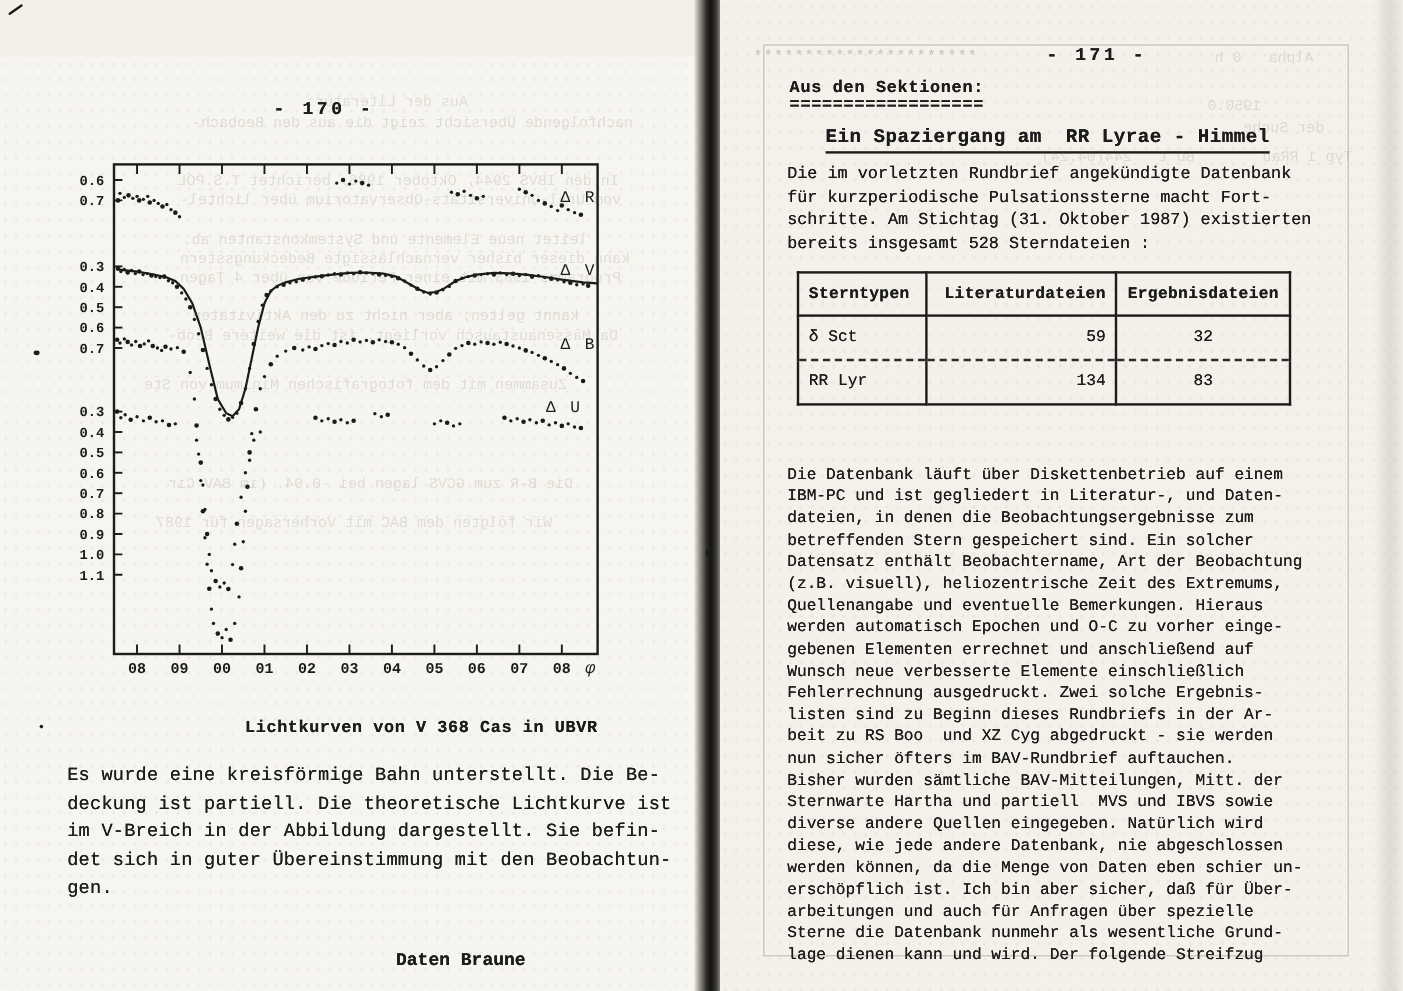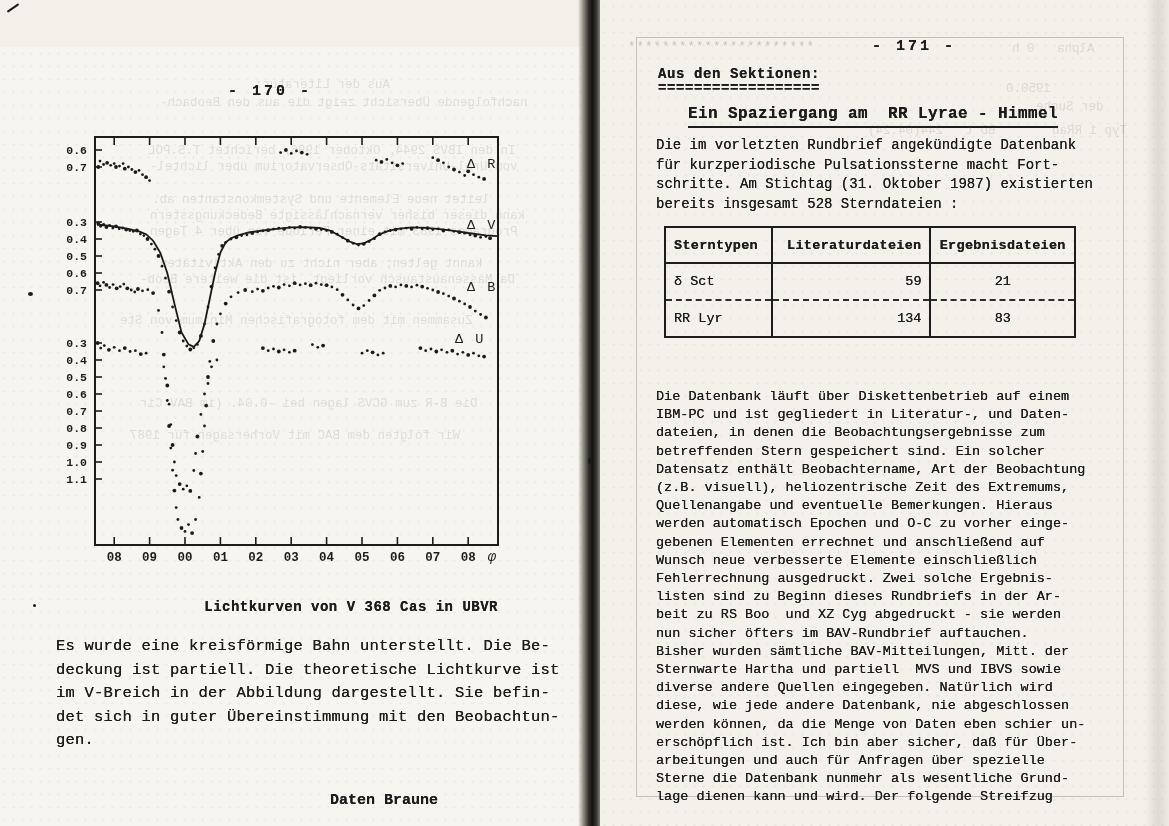--- a/index.html
+++ b/index.html
@@ -490,21 +490,21 @@
       <tr>
         <th class="col-type">Sterntypen</th>
         <th class="col-lit">Literaturdateien</th>
         <th class="col-erg">Ergebnisdateien</th>
       </tr>
     </thead>
     <tbody>
       <tr>
         <td class="col-type">δ Sct</td>
         <td class="col-lit">59</td>
-        <td class="col-erg">21</td>
+        <td class="col-erg">32</td>
       </tr>
       <tr>
         <td class="col-type">RR Lyr</td>
         <td class="col-lit">134</td>
         <td class="col-erg">83</td>
       </tr>
     </tbody>
   </table>
 
   <div class="typeblock bodytext">Die Datenbank läuft über Diskettenbetrieb auf einem

